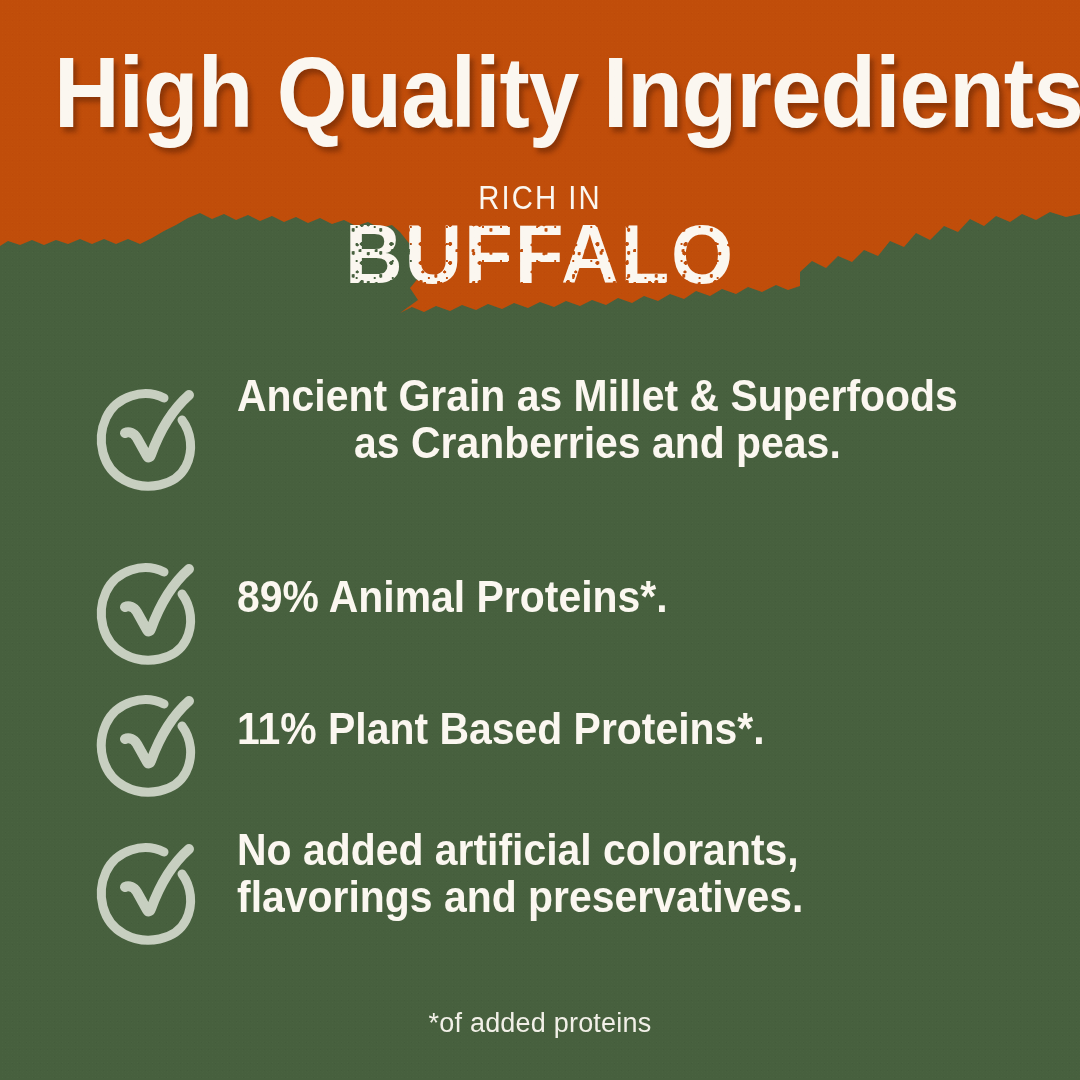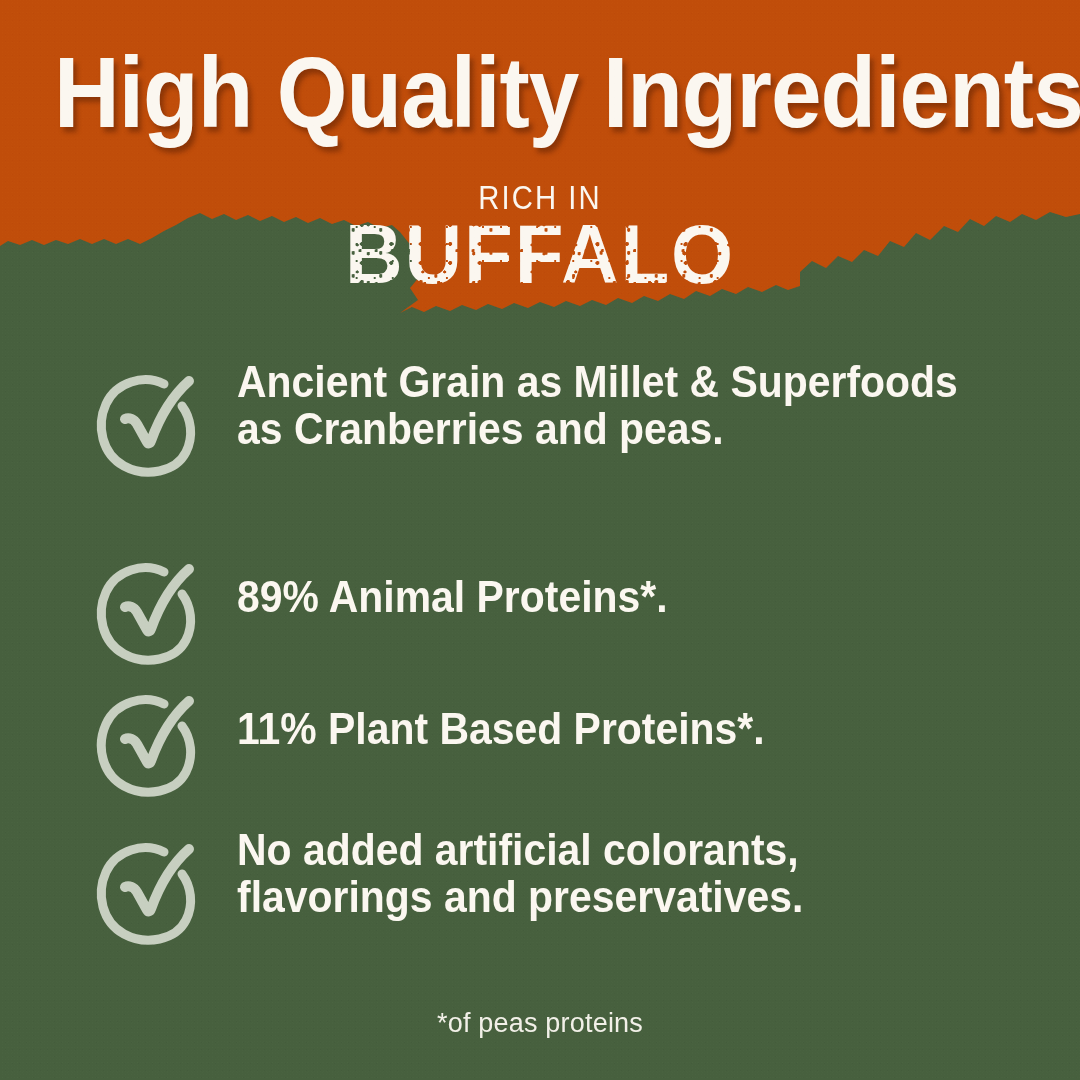--- a/index.html
+++ b/index.html
@@ -127,21 +127,21 @@
     width: 1080px;
     z-index: 10;
   }
 
   .bullet {
     position: absolute;
     left: 92px;
     display: flex;
     align-items: flex-start;
   }
-  .bullet-0 { top: 0px; }
+  .bullet-0 { top: 14px; text-align: center; }
   .bullet-1 { top: 188px; }
   .bullet-2 { top: 320px; }
   .bullet-3 { top: 468px; justify-content: flex-end; }
 
   .check-wrap {
     width: 120px;
     height: 120px;
     flex: 0 0 120px;
     margin-top: 10px;
   }
@@ -262,15 +262,15 @@
             <path d="M33 57 C37 55, 42 57, 45 62 L55 80 C56 82, 58 82, 59 79 C68 54, 80 34, 97 19" stroke-width="10"></path>
           </g>
         </svg>
       </span>
       <span class="bullet-text">No added artificial colorants,
 flavorings and preservatives.</span>
     </div>
 
   </div>
 
-  <div class="footnote">*of peas proteins</div>
+  <div class="footnote">*of added proteins</div>
 
 </div>
 
 </body></html>

